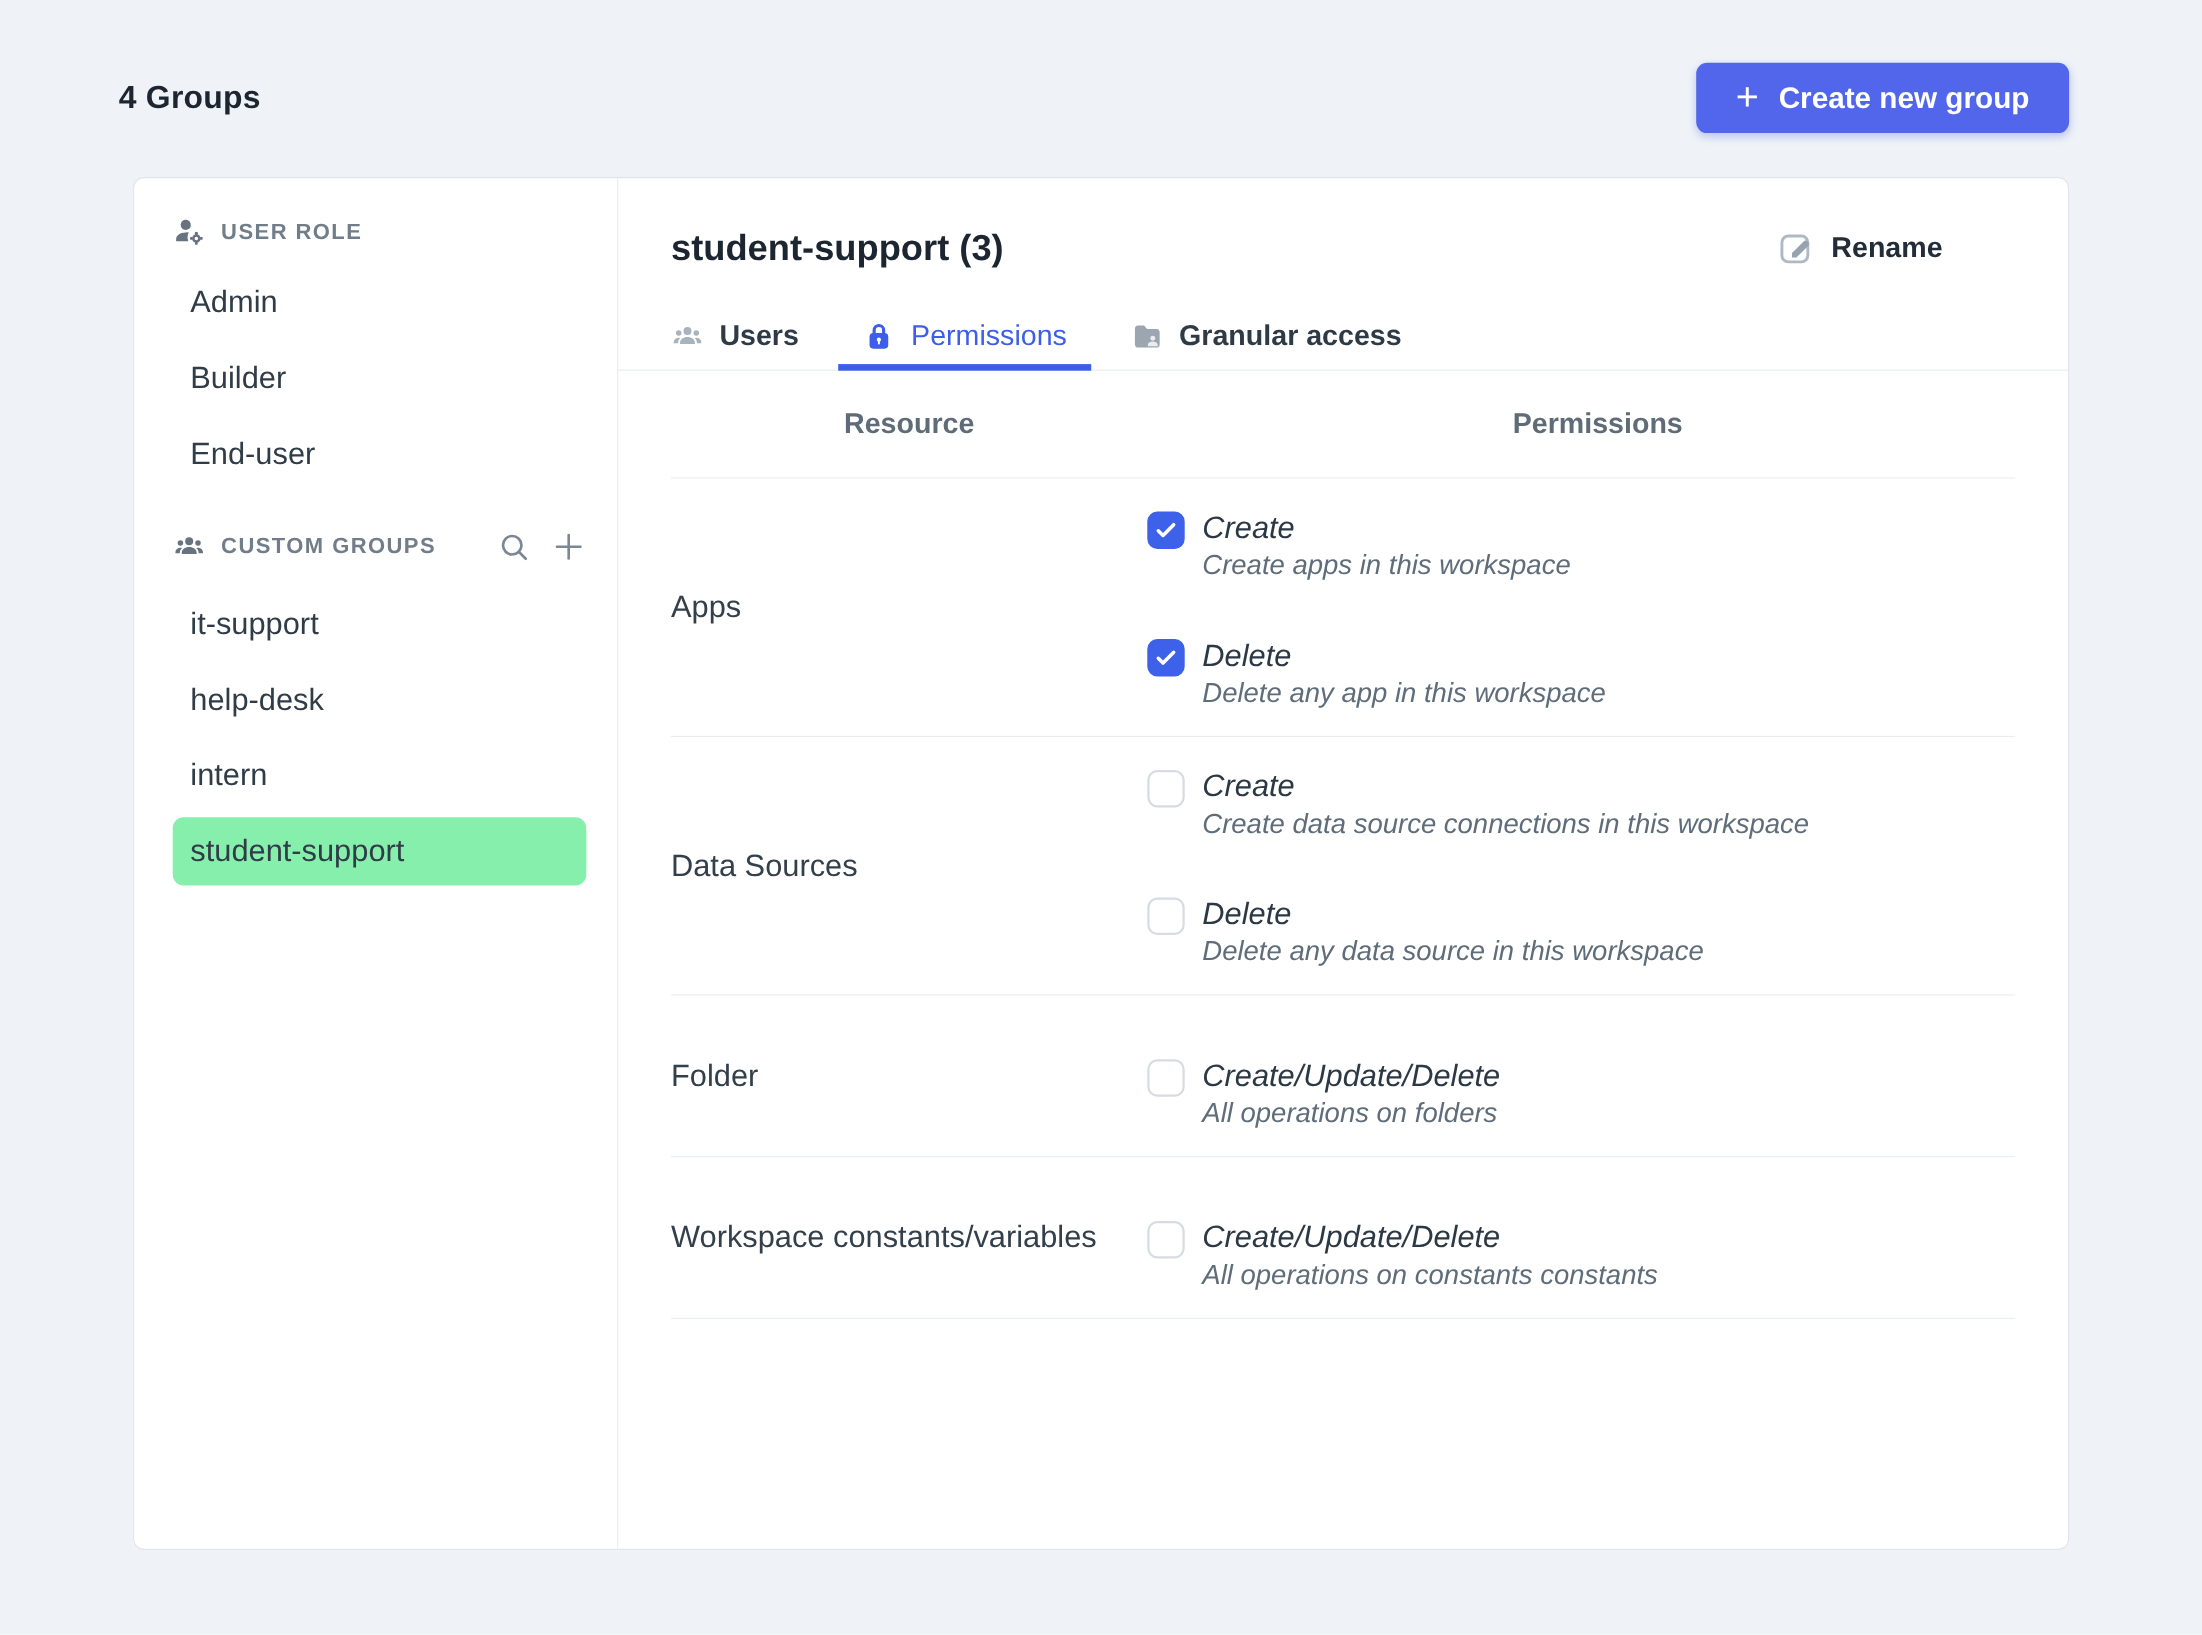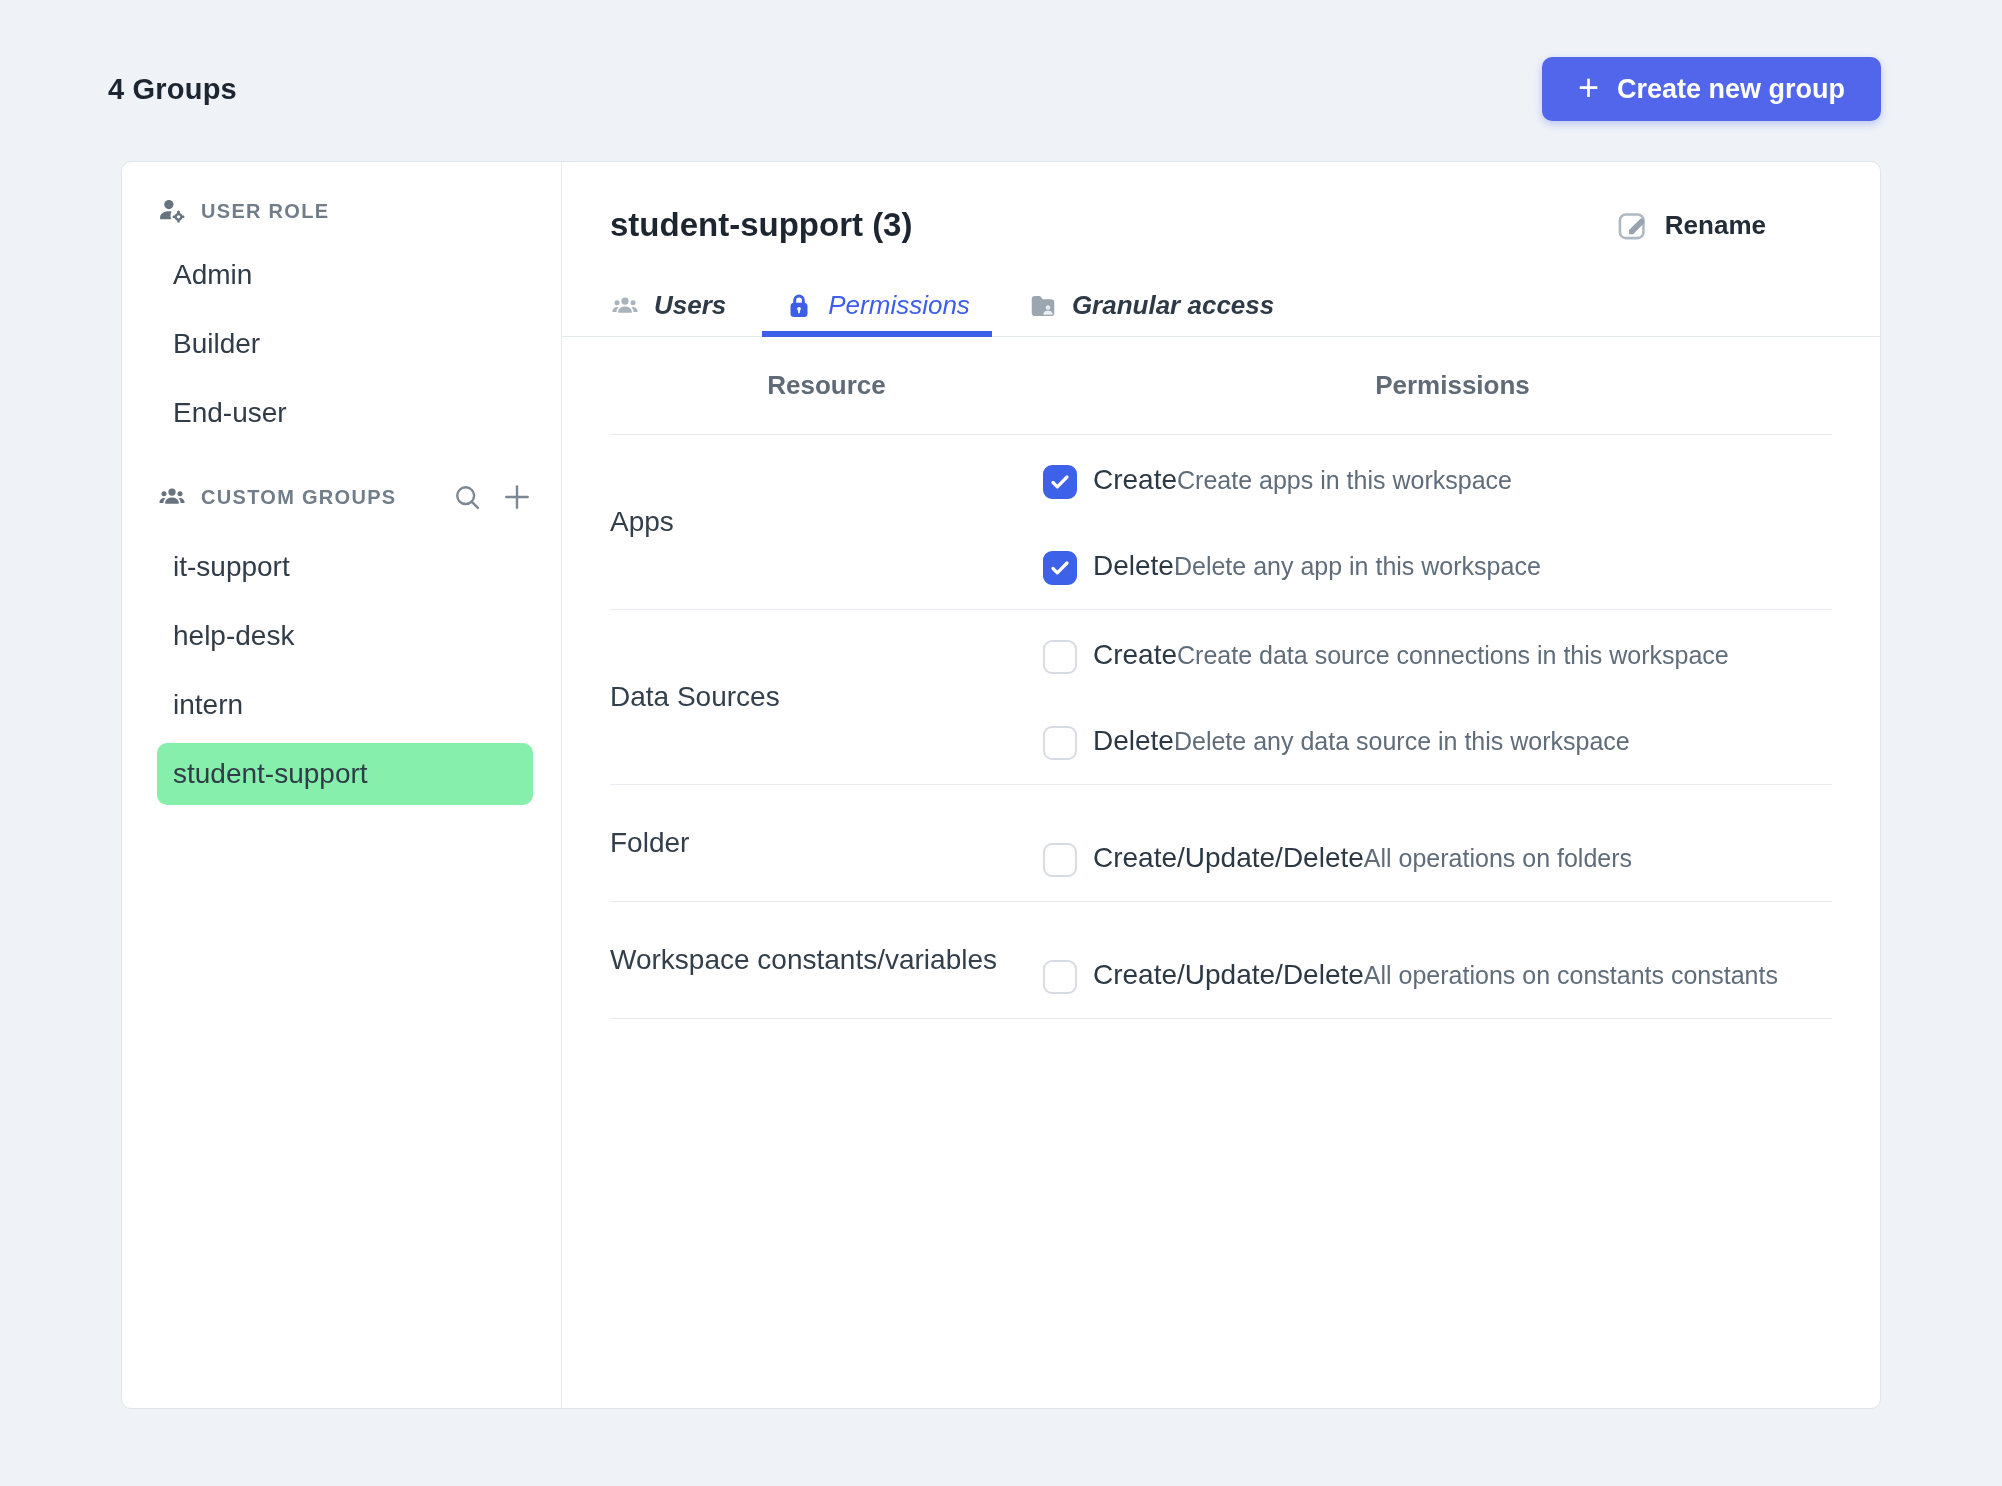--- a/index.html
+++ b/index.html
@@ -76,21 +76,20 @@
     display: flex; gap: 14px;
     margin: 36px -48px 0; padding: 0 26px;
     border-bottom: 1px solid #e5eaef;
   }
   .tab {
     display: flex; align-items: center; gap: 14px;
     height: 57px; padding: 0 22px; margin-bottom: -1px;
     border-bottom: 6px solid transparent;
     font-size: 26px; font-weight: 700; color: #2e3b47;
     cursor: pointer;
-    font-style: italic;
   }
   .tab svg { width: 30px; height: 30px; }
   .tab.active { color: #3c5ee9; font-weight: 500; border-bottom-color: #3c5ee9; }
 
   
   .thead {
     display: flex; align-items: center; height: 98px;
     border-bottom: 1px solid #e9edf1;
     color: #5f6b77; font-size: 26px; font-weight: 700; text-align: center;
   }
@@ -104,21 +103,21 @@
   .perm-item:last-child { margin-bottom: 14px; margin-top: 28px; }
   .checkbox {
     width: 34px; height: 34px; flex-shrink: 0; margin-top: 2px;
     border: 2px solid #d6dce2; border-radius: 9px; background: #fff;
     display: flex; align-items: center; justify-content: center;
     cursor: pointer;
   }
   .checkbox svg { width: 24px; height: 24px; display: none; }
   .checkbox.checked { background: #3e61e9; border-color: #3e61e9; }
   .checkbox.checked svg { display: block; }
-  .perm-text { display: flex; flex-direction: row; }
+  .perm-text { display: flex; flex-direction: column; font-style: italic; }
   .perm-label { font-size: 28px; font-weight: 500; color: #2c3945; line-height: 34px; }
   .perm-desc { font-size: 25px; font-weight: 400; color: #5f6c7a; line-height: 30px; margin-top: 2px; }
 </style>
 </head>
 <body>
 
 <div class="topbar">
   <div class="page-title">4 Groups</div>
   <button class="create-btn">
     <span class="plus">+</span>

